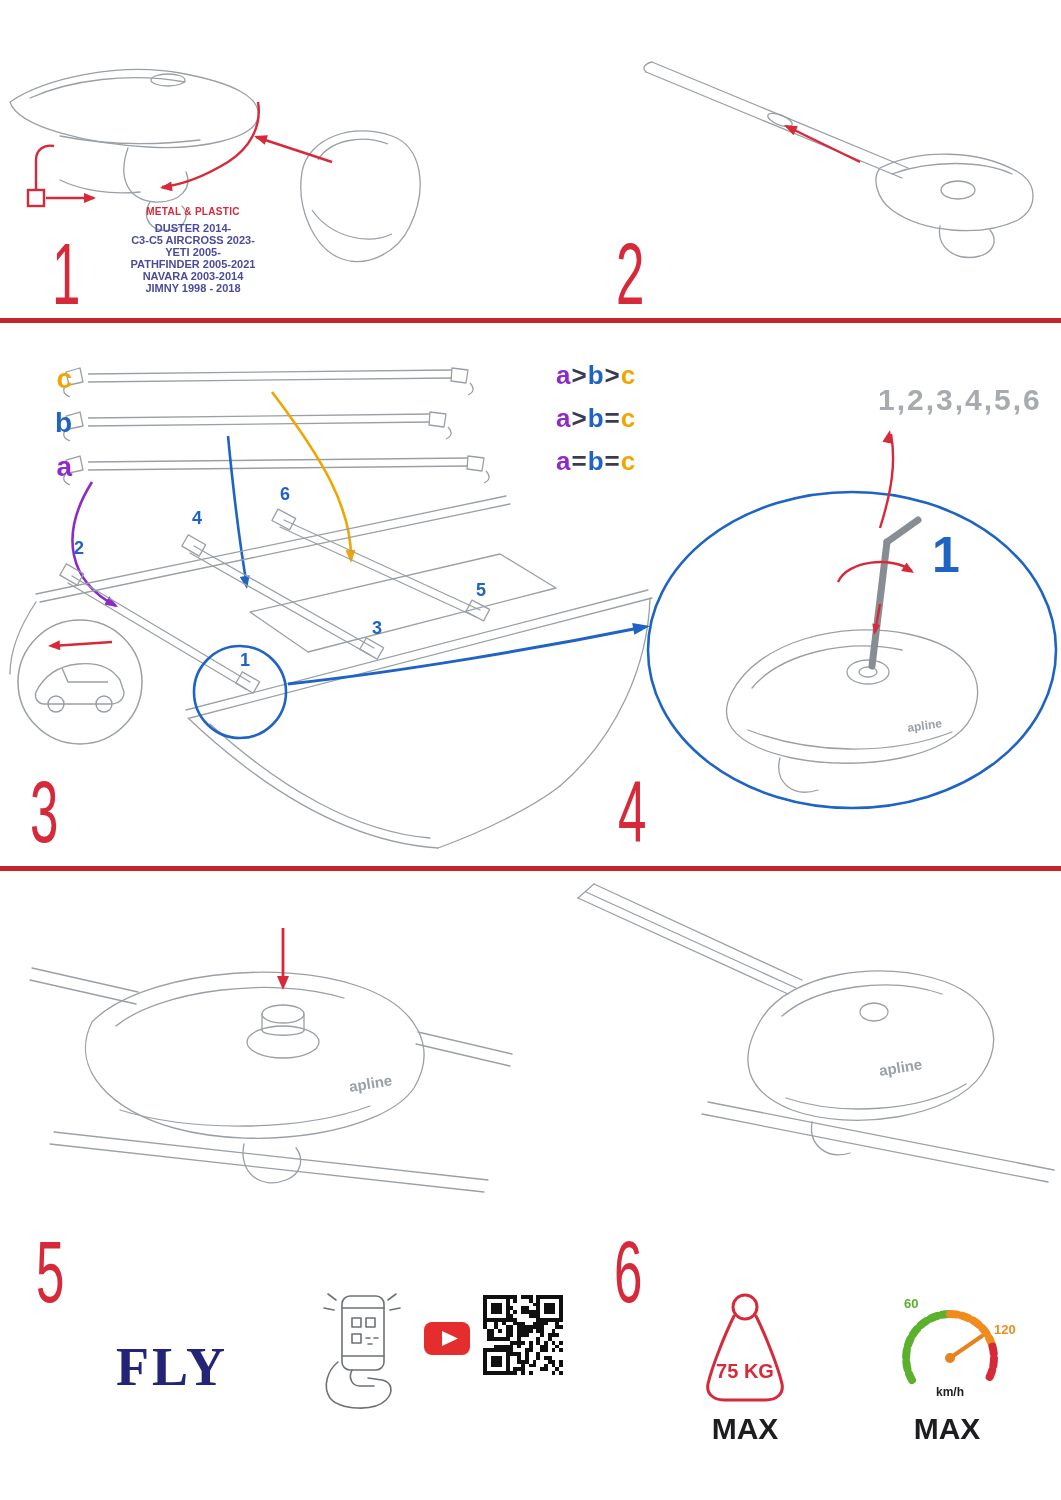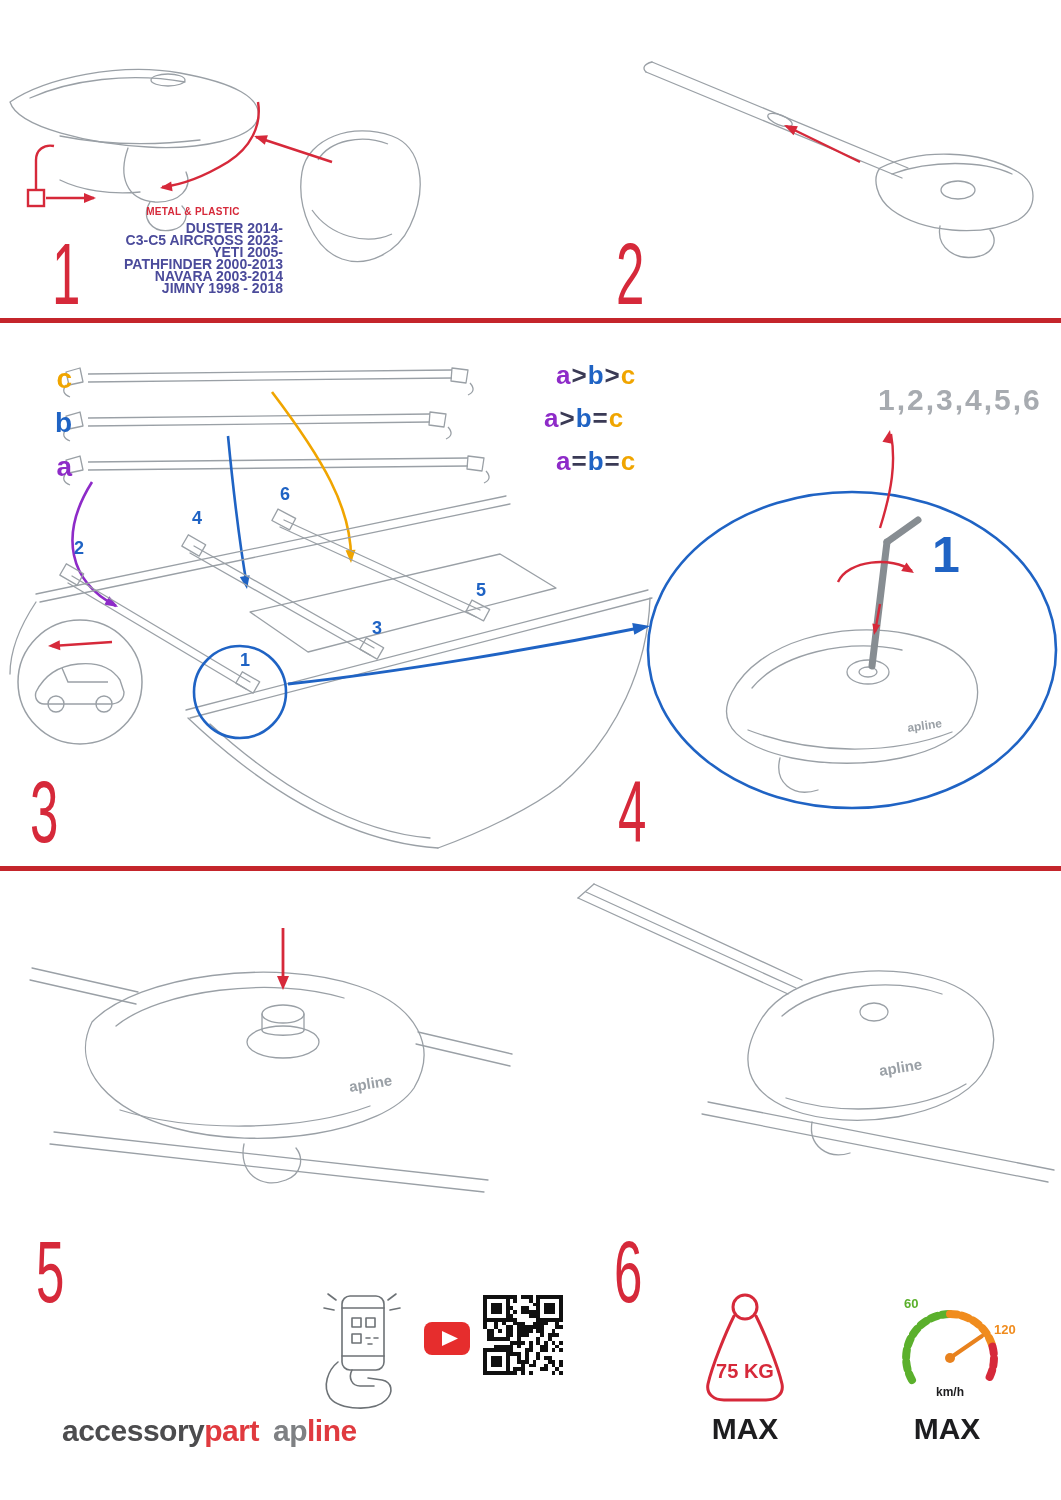--- a/index.html
+++ b/index.html
@@ -4,22 +4,22 @@
 <style>
   *{margin:0;padding:0;box-sizing:border-box}
   body{background:#eaeaea;font-family:"Liberation Sans",sans-serif}
   .page{position:relative;width:1061px;height:1500px;background:#ffffff;margin:0 auto;overflow:hidden}
   .abs{position:absolute}
   .step-num{position:absolute;color:#d6293a;font-size:88px;line-height:1;font-weight:400;
             transform:scaleX(.58);transform-origin:left top;letter-spacing:-2px}
   .divider{position:absolute;left:0;width:100%;height:5px;background:#c4252b}
   .s1-material{position:absolute;left:113px;top:206px;width:160px;text-align:center;
                color:#d6293a;font-size:10px;font-weight:bold;letter-spacing:.3px}
-  .s1-models{position:absolute;left:103px;top:222px;width:180px;text-align:right;
-             color:#4b4b9b;font-size:14px;line-height:12px;font-weight:600}
+  .s1-models{position:absolute;left:103px;top:222px;width:180px;text-align:center;
+             color:#4b4b9b;font-size:11px;line-height:12px;font-weight:600}
   .legend{position:absolute;font-size:26px;font-weight:bold;letter-spacing:1px}
   .pa{color:#8e2bc8}.pb{color:#1f63c4}.pc{color:#f0a500}.pop{color:#3a3a55}
   .brand-fly{position:absolute;left:116px;top:1336px;color:#232378;font-size:54px;
              font-family:"Liberation Serif",serif;font-weight:600;letter-spacing:3px}
   .tagline{position:absolute;left:62px;top:1414px;font-size:30px;font-weight:bold;letter-spacing:-.5px}
   .tg-accessory{color:#4c4c4e}.tg-part{color:#e03a3f}.tg-ap{color:#7e8083;margin-left:14px}.tg-line{color:#e03a3f}
   .max-label{position:absolute;color:#1d1d1f;font-size:30px;font-weight:bold;text-align:center;
              font-family:"Liberation Sans",sans-serif}
   #qr{position:absolute;left:483px;top:1295px;width:80px;height:80px;background:#fff}
   #qr i{position:absolute;background:#101010}
@@ -72,21 +72,21 @@
       <g transform="translate(160,148) rotate(172)">
           <path d="M0,0 L-12,-5 L-12,5 Z"></path>
         </g>
     </g>
   </svg>
   <div class="s1-material">METAL &amp; PLASTIC</div>
   <div class="s1-models">
     <div>DUSTER 2014-</div>
     <div>C3-C5 AIRCROSS 2023-</div>
     <div>YETI 2005-</div>
-    <div>PATHFINDER 2000-2013</div>
+    <div>PATHFINDER 2005-2021</div>
     <div>NAVARA 2003-2014</div>
     <div>JIMNY 1998 - 2018</div>
   </div>
 
   <svg class="abs" style="left:640px;top:50px" width="421" height="220" viewBox="0 0 421 220">
     <g stroke="#9aa0a6" stroke-width="1.3" fill="none" stroke-linecap="round" stroke-linejoin="round">
       <path d="M12,12 L268,118"></path>
       <path d="M6,22 L262,128"></path>
       <path d="M12,12 C4,14 2,18 6,22"></path>
       <ellipse cx="140" cy="70" rx="13" ry="5" transform="rotate(22 140 70)"></ellipse>
@@ -210,21 +210,21 @@
         <g fill="#d6293a" transform="translate(48,306) rotate(176)">
             <path d="M0,0 L-12,-5 L-12,5 Z"></path>
           </g>
       </g>
     </g>
   </svg>
 
   <div class="legend" style="left:556px;top:360px">
     <span class="pa">a</span><span class="pop">&gt;</span><span class="pb">b</span><span class="pop">&gt;</span><span class="pc">c</span>
   </div>
-  <div class="legend" style="left:544px;top:403px">
+  <div class="legend" style="left:556px;top:403px">
     <span class="pa">a</span><span class="pop">&gt;</span><span class="pb">b</span><span class="pop">=</span><span class="pc">c</span>
   </div>
   <div class="legend" style="left:556px;top:446px">
     <span class="pa">a</span><span class="pop">=</span><span class="pb">b</span><span class="pop">=</span><span class="pc">c</span>
   </div>
 
   <svg class="abs" style="left:640px;top:370px" width="421" height="480" viewBox="0 0 421 480">
     <ellipse cx="212" cy="280" rx="204" ry="158" stroke="#1f63c4" stroke-width="2.6" fill="none"></ellipse>
     <g stroke="#9aa0a6" stroke-width="1.3" fill="none" stroke-linecap="round" stroke-linejoin="round">
       <path d="M92,322 C118,272 200,250 268,264 C330,277 348,310 332,346 C312,388 222,402 152,388 C102,377 74,356 92,322 Z"></path>
@@ -296,23 +296,21 @@
       <path d="M232,146 C266,116 340,106 392,124"></path>
       <ellipse cx="324" cy="142" rx="14" ry="9"></ellipse>
       <path d="M236,228 C290,246 370,242 416,214"></path>
       <path d="M158,232 L504,300"></path>
         <path d="M152,244 L498,312"></path>
       <path d="M262,252 C258,276 278,290 300,283"></path>
     </g>
     <text x="330" y="206" font-size="15" font-weight="bold" fill="#9aa0a6" transform="rotate(-9 330 206)">apline</text>
   </svg>
 
-  <div class="tagline">
-    <span class="tg-accessory">accessory</span><span class="tg-part">part</span><span class="tg-ap">ap</span><span class="tg-line">line</span>
-  </div>
+  <div class="brand-fly">FLY</div>
 
   <svg class="abs" style="left:308px;top:1292px" width="100" height="118" viewBox="0 0 100 118">
     <g stroke="#6d7276" stroke-width="1.6" fill="none" stroke-linecap="round" stroke-linejoin="round">
       <rect x="34" y="4" width="42" height="74" rx="8"></rect>
       <path d="M34,16 L76,16"></path>
         <path d="M34,64 L76,64"></path>
       <rect x="44" y="26" width="9" height="9"></rect>
         <rect x="58" y="26" width="9" height="9"></rect>
         <rect x="44" y="42" width="9" height="9"></rect>
       <path d="M58,46 h4 m4,0 h4 M60,52 h4"></path>

